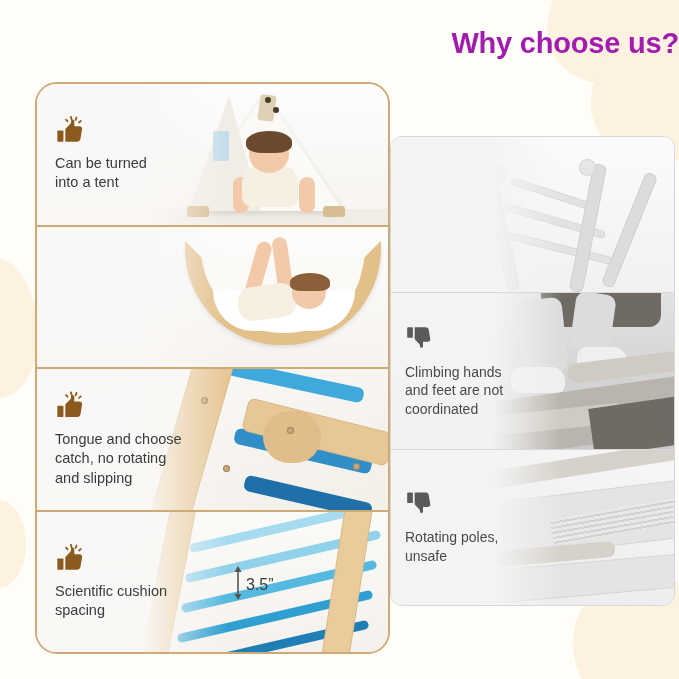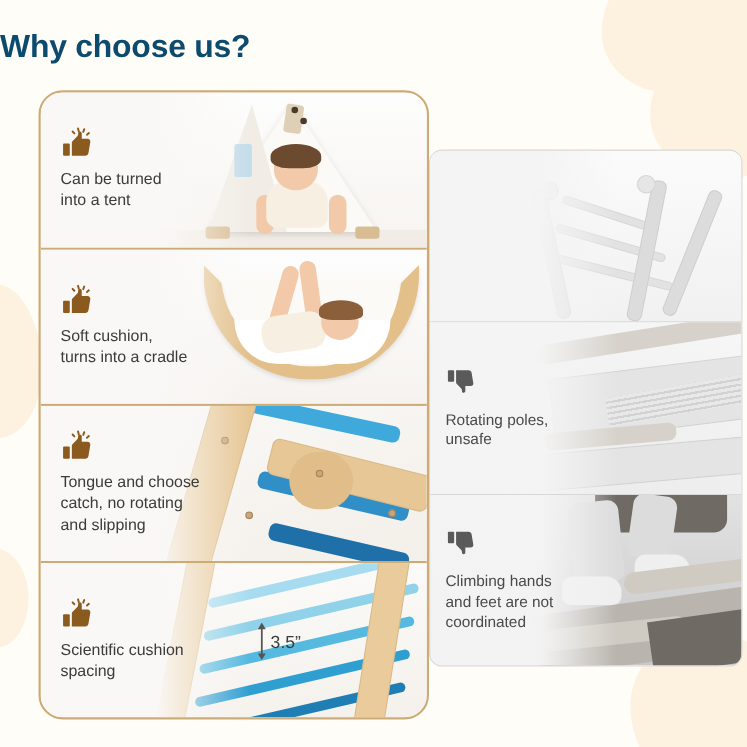--- a/index.html
+++ b/index.html
@@ -20,26 +20,27 @@
   .blob-l    { width:86px; height:140px; left:-48px; top:258px;
                border-radius:50% 50% 46% 54% / 44% 56% 44% 56%; }
   .blob-br   { width:140px; height:150px; right:-34px; bottom:-44px;
                border-radius:52% 48% 44% 56% / 46% 54% 46% 54%; }
   .blob-bl   { width:60px; height:90px; left:-34px; bottom:90px;
                border-radius:50%; }
 
   
   .title {
     position:relative; z-index:2;
-    text-align:left;
-    color:#0c4a6e;
+    text-align:right;
+    color:#a21caf;
     font-size:29px;
     font-weight:bold;
     letter-spacing:-0.2px;
     padding-top:27px;
+    padding-left:43px;
   }
 
   
   .board {
     position:relative; z-index:2;
     margin:22px 0 0 0;
     height:572px;
   }
 
   
@@ -309,36 +310,20 @@
         <div class="arch"></div>
         <div class="arch-in"></div>
         <div class="rk-leg" style="left:214px;bottom:70px;transform:rotate(16deg);"></div>
         <div class="rk-leg" style="left:238px;bottom:74px;transform:rotate(-8deg);"></div>
         <div class="cradle-pad"></div>
         <div class="rk-torso"></div>
         <div class="rk-child-head"></div>
         <div class="rk-child-hair"></div>
       </div>
       <div class="vign"></div>
-      <div class="caption">
-        <span class="icon">
-          <svg viewBox="0 0 32 32" width="30" height="30" aria-hidden="true">
-            <g fill="#8a5a1e">
-              <rect x="2.5" y="16" width="6.5" height="12" rx="1"></rect>
-              <path d="M11 28V15.4c0-.7.3-1.3.8-1.8l4.3-4.3c.6-.6 1-1.4 1-2.3V6.2c0-1 .8-1.7 1.7-1.7 1 0 1.8.8 1.8 1.8v5.2h5.6c1.7 0 3 1.5 2.7 3.2l-1.8 10.6c-.2 1.5-1.5 2.7-3.1 2.7H11z"></path>
-              <rect x="16.4" y="0.6" width="1.9" height="4.6" rx=".9" transform="rotate(-14 17.3 2.9)"></rect>
-              <rect x="21.6" y="1.2" width="1.9" height="4.6" rx=".9" transform="rotate(20 22.5 3.5)"></rect>
-              <rect x="11.6" y="3.3" width="1.9" height="4.3" rx=".9" transform="rotate(-44 12.5 5.4)"></rect>
-              <rect x="25.7" y="4.6" width="1.9" height="4.3" rx=".9" transform="rotate(48 26.6 6.7)"></rect>
-            </g>
-          </svg>
-        </span>
-        <span class="cap-text">Soft cushion,
-turns into a cradle</span>
-      </div>
     </div>
 
     <div class="row">
       <div class="photo ph-joint">
         <div class="rung-blue" style="left:178px;top:4px;width:150px;height:15px;background:#3fa9dc;transform:rotate(12deg);"></div>
         <div class="rung-blue" style="left:196px;top:74px;width:140px;height:16px;background:#2f8fc6;transform:rotate(13deg);"></div>
         <div class="rung-blue" style="left:206px;top:120px;width:130px;height:16px;background:#1f6fa8;transform:rotate(13deg);"></div>
         <div class="beam beam-diag"></div>
         <div class="beam-knob"></div>
         <div class="beam beam-main"></div>
@@ -419,43 +404,20 @@
         <div class="g-rail" style="left:104px;top:34px;width:13px;height:120px;transform:rotate(-12deg);"></div>
         <div class="g-rail" style="left:190px;top:26px;width:14px;height:130px;transform:rotate(11deg);"></div>
         <div class="g-rail" style="left:232px;top:32px;width:13px;height:122px;transform:rotate(22deg);"></div>
         <div class="g-knob" style="left:100px;top:28px;"></div>
         <div class="g-knob" style="left:188px;top:22px;"></div>
       </div>
       <div class="vign"></div>
     </div>
 
     <div class="row">
-      <div class="photo ph-poles">
-        <div class="g-pole" style="left:96px;top:6px;width:200px;height:18px;transform:rotate(-9deg);"></div>
-        <div class="g-plank" style="left:110px;top:40px;width:190px;height:58px;transform:rotate(-7deg);"></div>
-        <div class="g-stack" style="left:160px;top:58px;width:128px;height:26px;transform:rotate(-10deg);"></div>
-        <div class="g-pole" style="left:104px;top:96px;width:120px;height:16px;transform:rotate(-5deg);"></div>
-        <div class="g-plank" style="left:92px;top:112px;width:200px;height:34px;transform:rotate(-5deg);"></div>
-      </div>
-      <div class="vign"></div>
-      <div class="caption">
-        <span class="icon">
-          <svg viewBox="0 0 32 32" width="28" height="28" aria-hidden="true">
-            <g fill="#5a5a5a" transform="translate(0,32) scale(1,-1)">
-              <rect x="2.5" y="16" width="6.5" height="12" rx="1"></rect>
-              <path d="M11 28V15.4c0-.7.3-1.3.8-1.8l4.3-4.3c.6-.6 1-1.4 1-2.3V6.2c0-1 .8-1.7 1.7-1.7 1 0 1.8.8 1.8 1.8v5.2h5.6c1.7 0 3 1.5 2.7 3.2l-1.8 10.6c-.2 1.5-1.5 2.7-3.1 2.7H11z"></path>
-            </g>
-          </svg>
-        </span>
-        <span class="cap-text">Rotating poles,
-unsafe</span>
-      </div>
-    </div>
-
-    <div class="row">
       <div class="photo ph-feet">
         <div class="g-dark" style="left:150px;top:0;width:120px;height:34px;border-radius:0 0 12px 12px;"></div>
         <div class="g-leg" style="left:128px;top:6px;width:46px;height:74px;transform:rotate(-6deg);"></div>
         <div class="g-leg" style="left:182px;top:0;width:40px;height:58px;transform:rotate(8deg);"></div>
         <div class="g-shoe" style="left:120px;top:74px;width:54px;height:26px;"></div>
         <div class="g-shoe" style="left:186px;top:54px;width:50px;height:24px;"></div>
         <div class="g-board" style="left:96px;top:96px;width:200px;height:56px;transform:rotate(-8deg);"></div>
         <div class="g-log" style="left:176px;top:64px;width:120px;height:20px;transform:rotate(-7deg);"></div>
         <div class="g-log" style="left:104px;top:116px;width:130px;height:20px;transform:rotate(-6deg);"></div>
         <div class="g-dark" style="left:200px;top:108px;width:110px;height:48px;transform:rotate(-8deg);"></div>
@@ -468,14 +430,37 @@
               <rect x="2.5" y="16" width="6.5" height="12" rx="1"></rect>
               <path d="M11 28V15.4c0-.7.3-1.3.8-1.8l4.3-4.3c.6-.6 1-1.4 1-2.3V6.2c0-1 .8-1.7 1.7-1.7 1 0 1.8.8 1.8 1.8v5.2h5.6c1.7 0 3 1.5 2.7 3.2l-1.8 10.6c-.2 1.5-1.5 2.7-3.1 2.7H11z"></path>
             </g>
           </svg>
         </span>
         <span class="cap-text">Climbing hands
 and feet are not
 coordinated</span>
       </div>
     </div>
+
+    <div class="row">
+      <div class="photo ph-poles">
+        <div class="g-pole" style="left:96px;top:6px;width:200px;height:18px;transform:rotate(-9deg);"></div>
+        <div class="g-plank" style="left:110px;top:40px;width:190px;height:58px;transform:rotate(-7deg);"></div>
+        <div class="g-stack" style="left:160px;top:58px;width:128px;height:26px;transform:rotate(-10deg);"></div>
+        <div class="g-pole" style="left:104px;top:96px;width:120px;height:16px;transform:rotate(-5deg);"></div>
+        <div class="g-plank" style="left:92px;top:112px;width:200px;height:34px;transform:rotate(-5deg);"></div>
+      </div>
+      <div class="vign"></div>
+      <div class="caption">
+        <span class="icon">
+          <svg viewBox="0 0 32 32" width="28" height="28" aria-hidden="true">
+            <g fill="#5a5a5a" transform="translate(0,32) scale(1,-1)">
+              <rect x="2.5" y="16" width="6.5" height="12" rx="1"></rect>
+              <path d="M11 28V15.4c0-.7.3-1.3.8-1.8l4.3-4.3c.6-.6 1-1.4 1-2.3V6.2c0-1 .8-1.7 1.7-1.7 1 0 1.8.8 1.8 1.8v5.2h5.6c1.7 0 3 1.5 2.7 3.2l-1.8 10.6c-.2 1.5-1.5 2.7-3.1 2.7H11z"></path>
+            </g>
+          </svg>
+        </span>
+        <span class="cap-text">Rotating poles,
+unsafe</span>
+      </div>
+    </div>
   </div>
 </div>
 
 </body></html>

